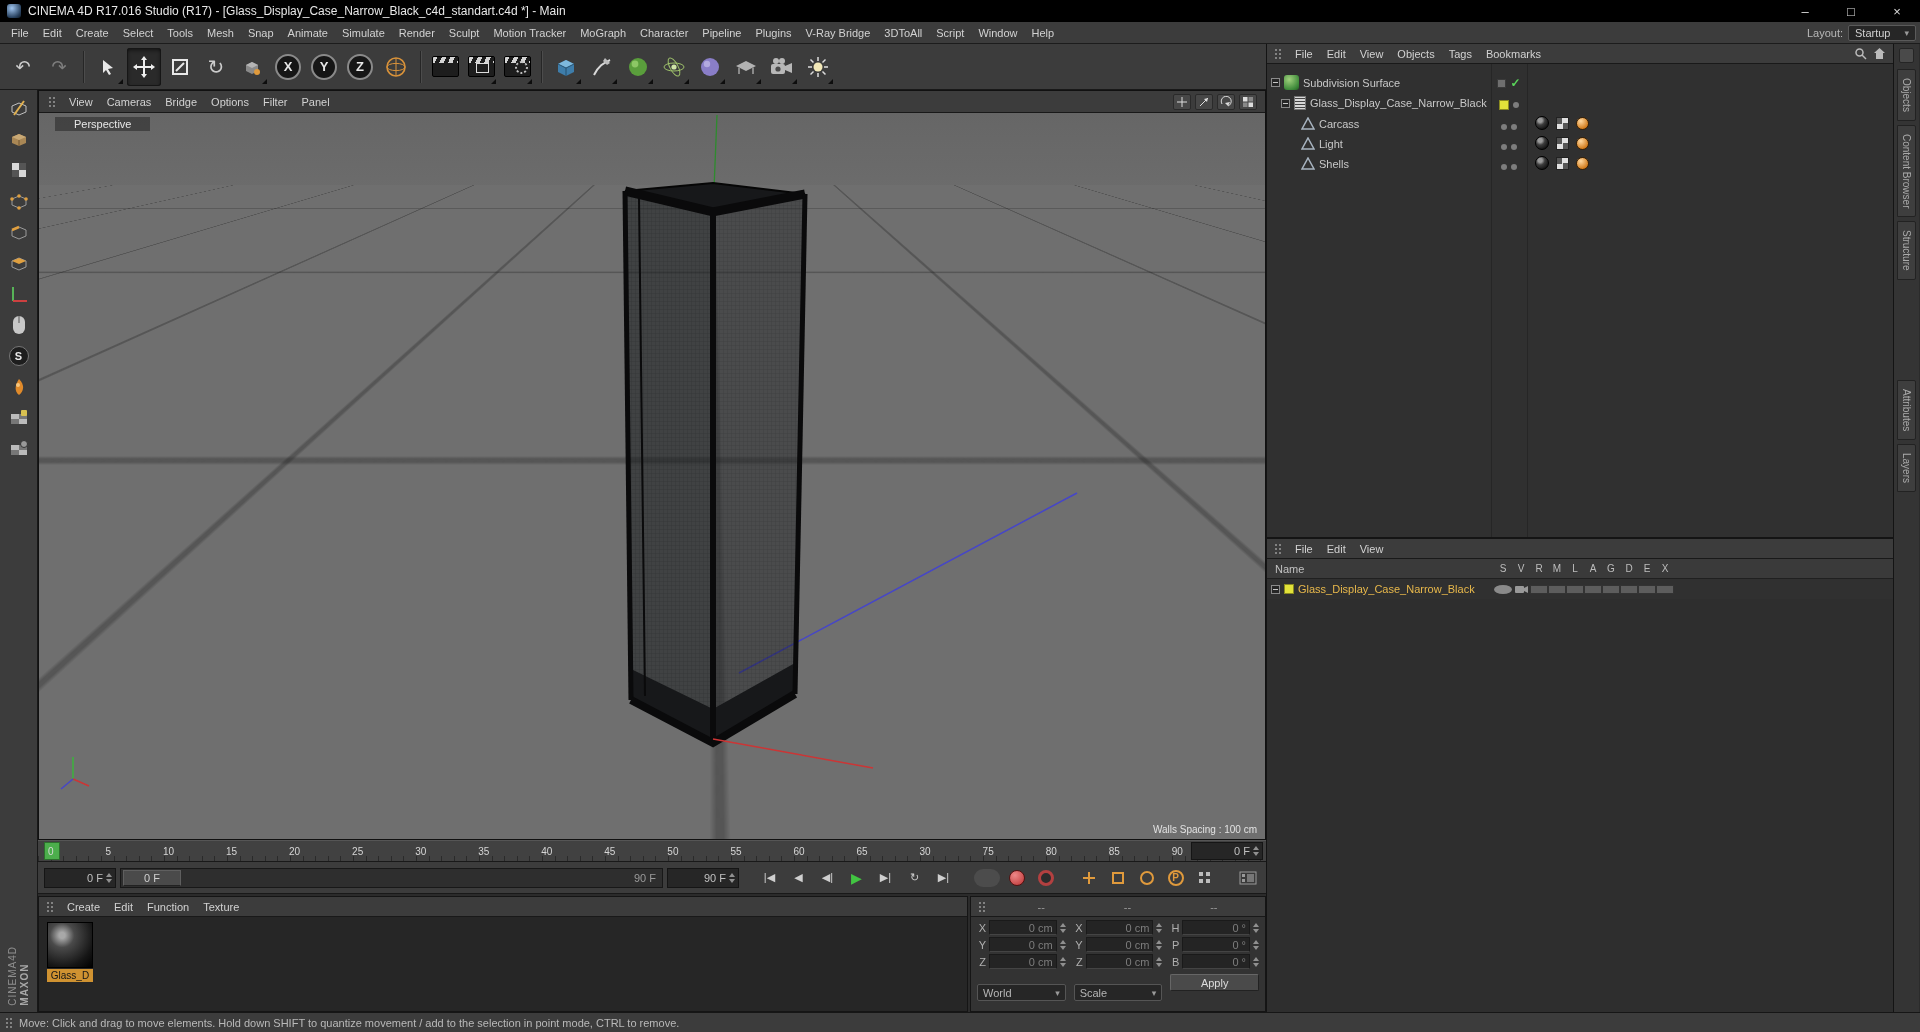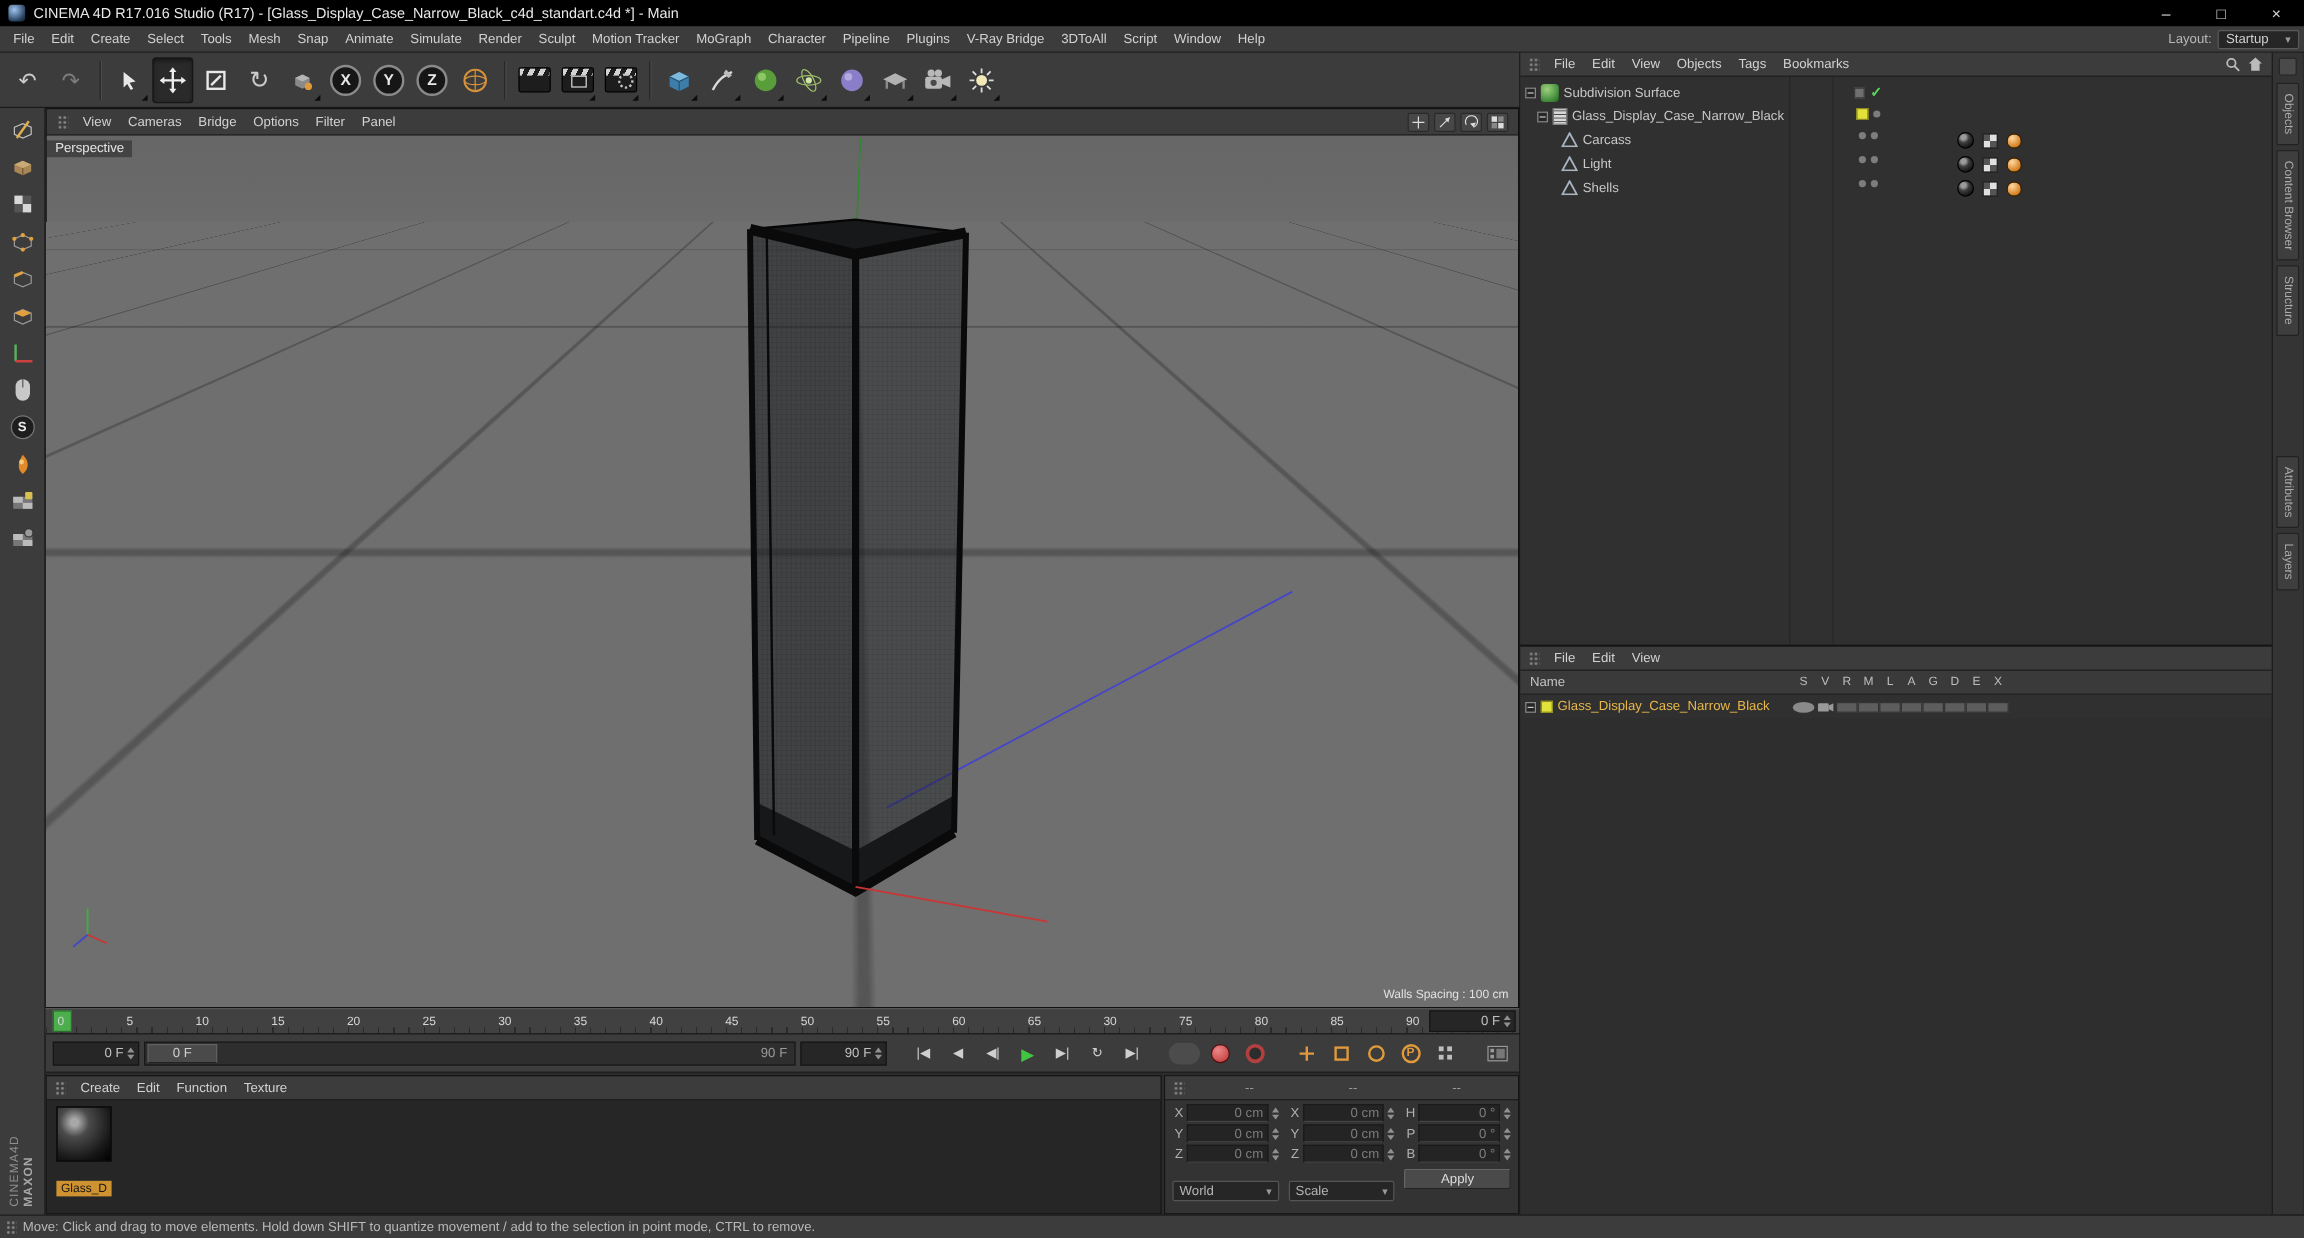--- a/index.html
+++ b/index.html
@@ -55,21 +55,21 @@
   .vp-tools { margin-left:auto; display:flex; gap:4px; padding-right:4px; }
   .vp-tool { width:18px; height:16px; display:flex; align-items:center; justify-content:center; background:#474747; border:1px solid #2a2a2a; border-radius:2px; }
   .view { flex:1; position:relative; overflow:hidden; background:linear-gradient(#666 0, #6d6d6d 90px, #717171 100%); }
   .ground { position:absolute; left:-526px; top:72px; width:2400px; height:2000px;
     background-color:#6f6f6f;
     background-image:
       repeating-linear-gradient(90deg, rgba(20,20,20,.28) 0 2px, transparent 2px 120px),
       repeating-linear-gradient(0deg, rgba(20,20,20,.28) 0 2px, transparent 2px 120px);
     transform:perspective(430px) rotateX(76deg); transform-origin:50% 0; }
   .scene { position:absolute; left:0; top:0; z-index:2; }
-  .vp-label { position:absolute; left:0; top:4px; z-index:3; background:rgba(0,0,0,.35); color:#e6e6e6; padding:1px 7px; }
+  .vp-label { position:absolute; left:16px; top:4px; z-index:3; background:rgba(0,0,0,.35); color:#e6e6e6; padding:1px 19px; }
   .grid-spacing { position:absolute; right:8px; bottom:4px; z-index:3; color:#e2e2e2; font-size:10px; }
 
   
   .ruler { height:22px; flex:none; background:#414141; border-top:1px solid #555; border-bottom:1px solid #191919; display:flex; align-items:center; position:relative;
     background-image:repeating-linear-gradient(to right, rgba(0,0,0,.35) 0 1px, transparent 1px 12.6px);
     background-size:100% 5px; background-repeat:no-repeat; background-position:0 100%; }
   .playhead { position:absolute; left:6px; top:1px; bottom:1px; width:16px; background:#4cae4c; border:1px solid #2d6e2d; z-index:1; }
   .ticks { flex:1; display:flex; justify-content:space-between; padding-left:10px; margin-right:8px; z-index:2; }
   .tick { font-size:10px; color:#d6d6d6; }
   .frame-box { width:72px; flex:none; height:18px; margin-right:3px; background:#262626; border:1px solid #151515; display:flex; align-items:center; justify-content:flex-end; gap:3px; padding:0 3px; color:#c0c0c0; z-index:2; }
@@ -94,39 +94,39 @@
   .t-gap { width:10px; flex:none; }
 
   
   .bottom-row { height:118px; flex:none; display:flex; gap:2px; background:#2b2b2b; padding-top:2px; }
   .mat-manager { flex:1; display:flex; flex-direction:column; border:1px solid #151515; background:#262626; min-width:0; }
   .mgr-menubar { height:20px; background:#3c3c3c; border-bottom:1px solid #191919; display:flex; align-items:center; padding:0 2px; flex:none; }
   .grip { width:9px; height:12px; margin:0 5px; background-image:radial-gradient(#828282 1px, transparent 1.3px); background-size:4px 4px; flex:none; }
   .mat-body { flex:1; display:flex; padding:5px 6px; }
   .mat-tile { width:50px; display:flex; flex-direction:column; align-items:center; }
   .mat-thumb { width:46px; height:46px; border:1px solid #000; background:radial-gradient(circle at 32% 28%, #a8a8a8 0 3px, #4a4a4a 28%, #161616 72%, #000); }
-  .mat-label { width:46px; margin-top:16px; background:#cf9231; color:#161616; font-size:10px; text-align:center; padding:1px 0; overflow:hidden; white-space:nowrap; }
+  .mat-label { width:46px; margin-top:1px; background:#cf9231; color:#161616; font-size:10px; text-align:center; padding:1px 0; overflow:hidden; white-space:nowrap; }
 
   .coord-manager { width:296px; flex:none; border:1px solid #151515; background:#333; display:flex; flex-direction:column; }
   .coord-head { display:grid; grid-template-columns:1fr 1fr 1fr; color:#9a9a9a; padding:0 6px; flex:1; align-items:center; }
   .coord-head span { text-align:center; }
   .coord-grid { display:grid; grid-template-columns:1fr 1fr 1fr; gap:2px 8px; padding:3px 6px 2px 6px; }
   .c-cell { display:flex; align-items:center; gap:3px; }
   .c-label { width:9px; text-align:right; color:#b0b0b0; }
   .c-field { flex:1; height:15px; background:#242424; border:1px solid #1a1a1a; border-bottom-color:#444; color:#7d7d7d; display:flex; align-items:center; justify-content:flex-end; padding:0 3px; }
   .coord-bottom { display:grid; grid-template-columns:1fr 1fr 1fr; gap:8px; padding:3px 6px 5px 6px; }
   .c-select { height:17px; background:#262626; border:1px solid #555; border-radius:2px; display:flex; align-items:center; justify-content:space-between; padding:0 5px; color:#b5b5b5;margin-top:10px; }
   .apply-btn { height:17px; background:#4a4a4a; border:1px solid #666; border-bottom-color:#222; border-right-color:#222; border-radius:2px; display:flex; align-items:center; justify-content:center; color:#ddd; }
 
   
   .right-panel { width:627px; flex:none; display:flex; flex-direction:column; background:#2e2e2e; border-right:1px solid #141414; }
   .om { height:495px; flex:none; display:flex; flex-direction:column; border-bottom:2px solid #141414; }
   .om-body { flex:1; position:relative; background:#303030; overflow:hidden; }
   .om-vline { position:absolute; top:0; bottom:0; width:1px; background:#262626; }
-  .om-row { display:flex; align-items:flex-start; height:20px; position:relative;gap:48px; }
+  .om-row { display:flex; align-items:flex-end; height:20px; position:relative; }
   .om-rows { padding-top:6px; }
   .om-name { width:224px; flex:none; display:flex; align-items:center; gap:4px; overflow:hidden; white-space:nowrap; }
   .om-dots { width:36px; flex:none; display:flex; align-items:center; justify-content:center; gap:4px; }
   .om-tags { flex:1; display:flex; align-items:center; gap:7px; padding-left:8px; }
   .expander { width:9px; height:9px; flex:none; border:1px solid #8a8a8a; background:linear-gradient(#c8c8c8,#c8c8c8) center/5px 1px no-repeat, #262626; }
   .ind1 { margin-left:14px; } .ind2 { margin-left:30px; }
   .sds-icon { width:15px; height:15px; border-radius:3px; background:radial-gradient(circle at 35% 30%, #9fd07c, #3f8a3b 70%, #245a22); flex:none; }
   .doc-icon { width:12px; height:14px; background:linear-gradient(#444 1px, transparent 1px) 0 4px/12px 3px repeat-y, #d8d8d8; border:1px solid #777; flex:none; }
   .mesh-icon { flex:none; }
   .dot { width:6px; height:6px; border-radius:50%; background:#7d7d7d; }

